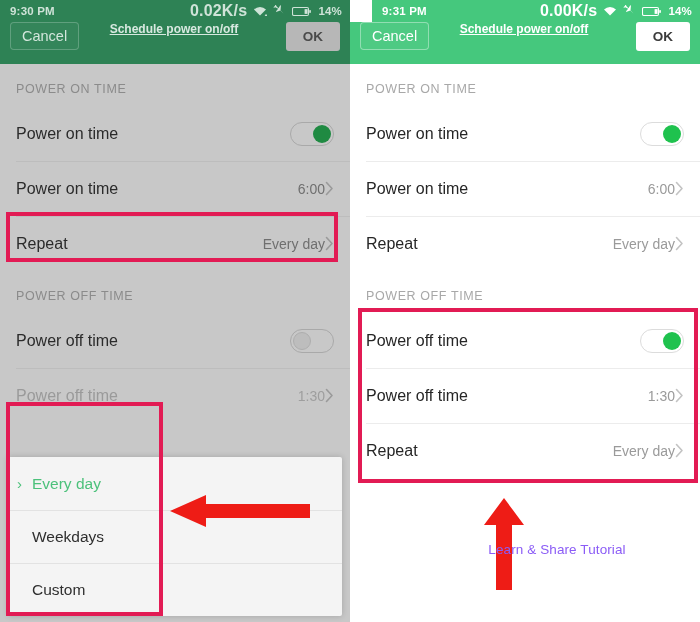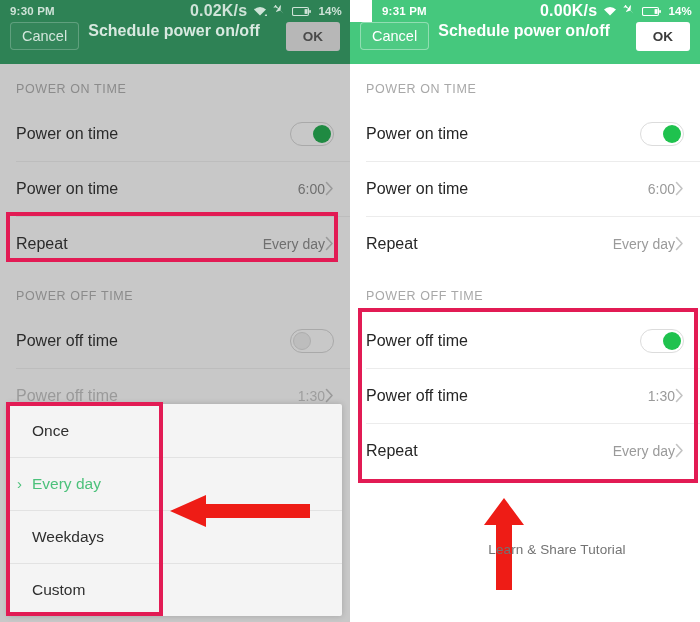--- a/index.html
+++ b/index.html
@@ -87,23 +87,24 @@
   .panel-right .btn-cancel {
     color: #ffffff;
     border: 1px solid rgba(255,255,255,.38);
     background: rgba(255,255,255,.05);
   }
 
   .tb-title {
     position: absolute;
     left: 0; right: 2px;
     text-align: center;
-    font-size: 16px;
+    font-size: 12px;
     font-weight: bold;
     pointer-events: none;
+    text-decoration: underline;
   }
   .panel-left .tb-title  { color: #d8e9e0; }
   .panel-right .tb-title { color: #ffffff; }
 
   .btn-ok {
     margin-left: auto;
     font-size: 13.5px;
     font-weight: bold;
     padding: 7px 17px;
     border-radius: 3px;
@@ -259,21 +260,21 @@
     font-weight: bold;
     color: #fb6a63;
     letter-spacing: -1px;
     line-height: 1;
     display: flex;
     align-items: center;
     justify-content: center;
   }
   .wm-sub {
     font-size: 13.5px;
-    color: #737373;
+    color: #8b5cf6;
     margin-top: -6px;
     letter-spacing: .1px;
   }
   .wm-bulb { margin-left: -2px; line-height: 0; }
 </style>
 </head>
 <body>
 
 <div class="screen">
 
@@ -367,23 +368,20 @@
           <span class="chev">
             <svg width="9" height="15" viewBox="0 0 9 15">
                 <path d="M1.5 1.5 L7 7.5 L1.5 13.5" fill="none" stroke-width="1.6" stroke-linecap="round" stroke-linejoin="round"></path>
               </svg>
           </span>
         </span>
       </div>
     </div>
 
     <div class="sheet">
-      <div class="sheet-item">
-        <span>Once</span>
-      </div>
       <div class="sheet-item selected">
         <span class="sel-chev">›</span>
         <span>Every day</span>
       </div>
       <div class="sheet-item">
         <span>Weekdays</span>
       </div>
       <div class="sheet-item">
         <span>Custom</span>
       </div>

